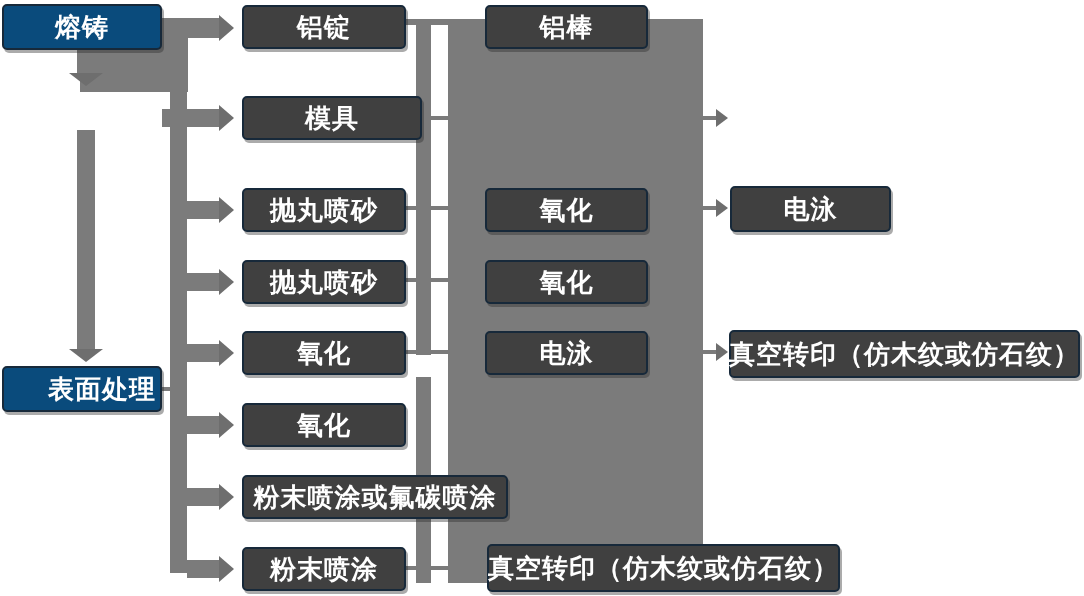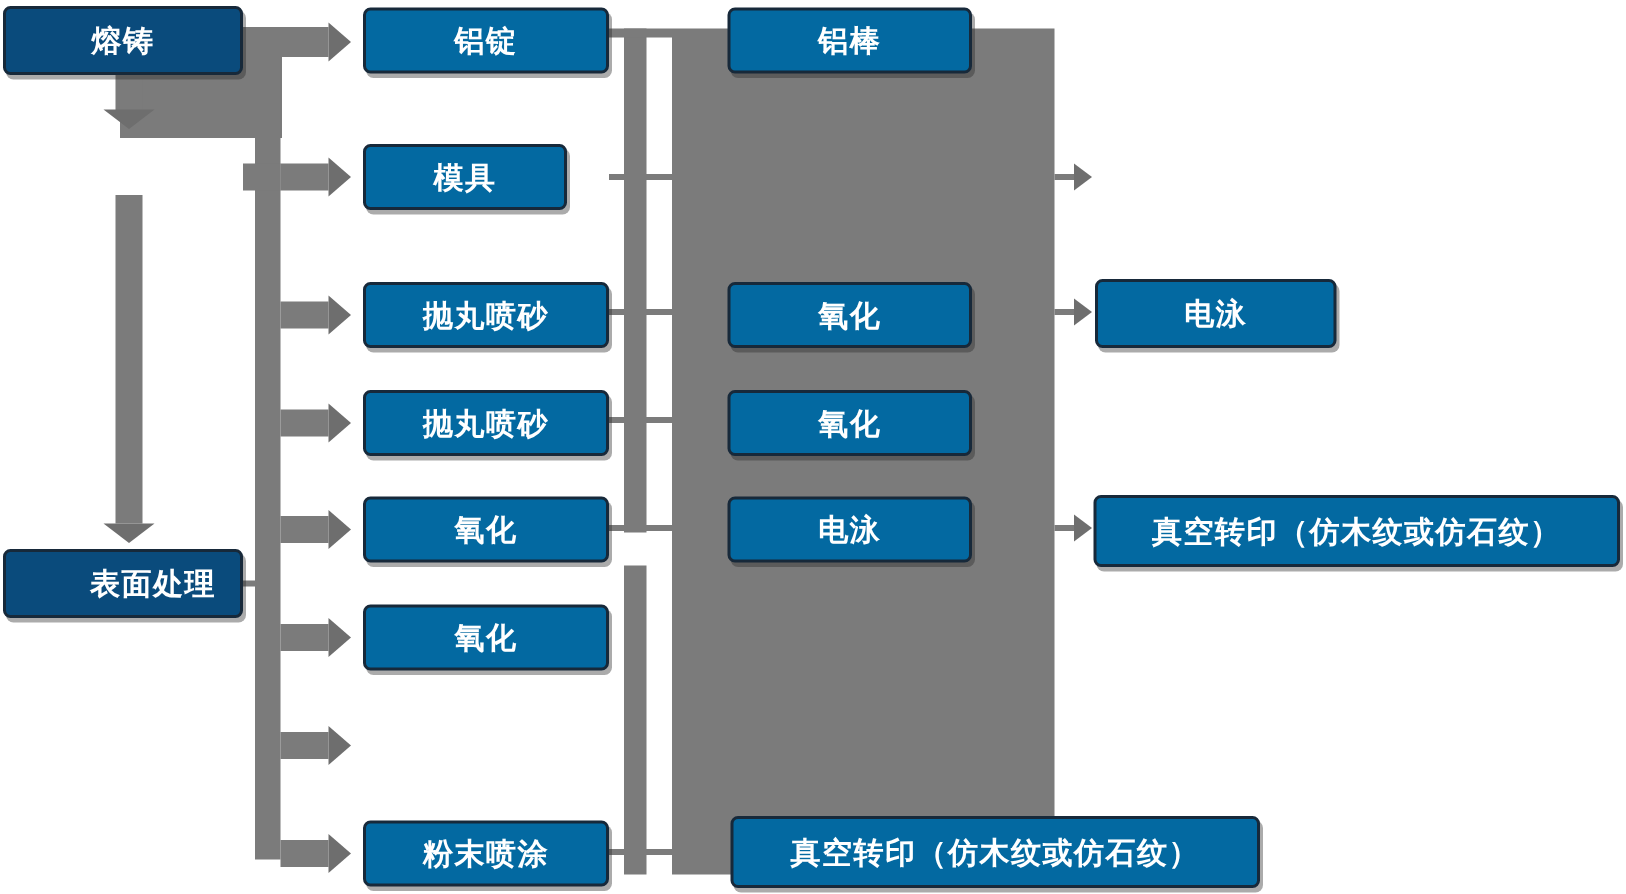--- a/index.html
+++ b/index.html
@@ -7,26 +7,26 @@
     position:relative;width:1084px;height:596px;background:#ffffff;overflow:hidden;
     font-family:"Liberation Sans","DejaVu Sans",sans-serif;
   }
   .g{position:absolute;background:#7b7b7b;}
   .tri{position:absolute;width:0;height:0;}
   .tri.right{border-top:13px solid transparent;border-bottom:13px solid transparent;border-left:15px solid #6e6e6e;}
   .tri.right.small{border-top:9px solid transparent;border-bottom:9px solid transparent;border-left:12px solid #6e6e6e;}
   .tri.down{border-left:17px solid transparent;border-right:17px solid transparent;border-top:13px solid #6e6e6e;}
   .box{
     position:absolute;display:flex;align-items:center;justify-content:center;
-    box-sizing:border-box;color:#ffffff;font-size:20px;font-weight:600;letter-spacing:1px;
+    box-sizing:border-box;color:#ffffff;font-size:26px;font-weight:600;letter-spacing:1px;
     border:2px solid #17293a;border-radius:5px;box-shadow:2px 3px 0 rgba(45,45,45,0.40);
     white-space:nowrap;
   }
   .box.dark{background:#0a4b7c;}
-  .box.blue{background:#0369a1;}
+  .box.blue{background:#404040;}
 </style>
 </head>
 <body>
 
 <div id="stage">
 
   <div class="g" style="left:80px;top:19px;width:108px;height:73px;"></div>
 
   <div class="g" style="left:77px;top:48px;width:18px;height:26px;"></div>
   <div class="tri down" style="left:69px;top:73px;"></div>
@@ -70,25 +70,26 @@
   <div class="tri right small" style="left:716px;top:109px;"></div>
   <div class="g" style="left:703px;top:206px;width:13px;height:4px;"></div>
   <div class="tri right small" style="left:716px;top:199px;"></div>
   <div class="g" style="left:703px;top:350px;width:13px;height:4px;"></div>
   <div class="tri right small" style="left:716px;top:343px;"></div>
 
   <div class="box dark" style="left:2px;top:4px;width:160px;height:46px;">熔铸</div>
   <div class="box dark" style="left:2px;top:366px;width:160px;height:46px;padding-left:40px;">表面处理</div>
 
   <div class="box blue" style="left:242px;top:5px;width:164px;height:44px;">铝锭</div>
-  <div class="box blue" style="left:242px;top:96px;width:136px;height:44px;">模具</div>
+  <div class="box blue" style="left:242px;top:96px;width:180px;height:44px;">模具</div>
   <div class="box blue" style="left:242px;top:188px;width:164px;height:44px;">抛丸喷砂</div>
   <div class="box blue" style="left:242px;top:260px;width:164px;height:44px;">抛丸喷砂</div>
   <div class="box blue" style="left:242px;top:331px;width:164px;height:44px;">氧化</div>
   <div class="box blue" style="left:242px;top:403px;width:164px;height:44px;">氧化</div>
+  <div class="box blue" style="left:242px;top:475px;width:266px;height:44px;">粉末喷涂或氟碳喷涂</div>
   <div class="box blue" style="left:242px;top:547px;width:164px;height:44px;">粉末喷涂</div>
 
   <div class="box blue" style="left:485px;top:5px;width:163px;height:44px;">铝棒</div>
   <div class="box blue" style="left:485px;top:188px;width:163px;height:44px;">氧化</div>
   <div class="box blue" style="left:485px;top:260px;width:163px;height:44px;">氧化</div>
   <div class="box blue" style="left:485px;top:331px;width:163px;height:44px;">电泳</div>
   <div class="box blue" style="left:487px;top:544px;width:353px;height:48px;">真空转印（仿木纹或仿石纹）</div>
 
   <div class="box blue" style="left:730px;top:186px;width:161px;height:46px;">电泳</div>
   <div class="box blue" style="left:729px;top:330px;width:351px;height:48px;">真空转印（仿木纹或仿石纹）</div>

